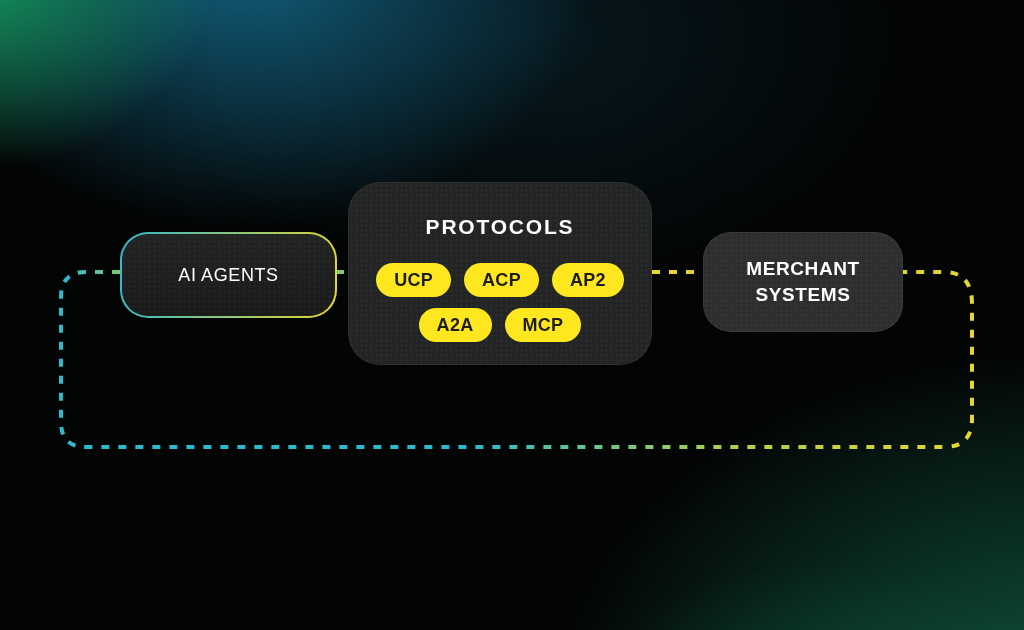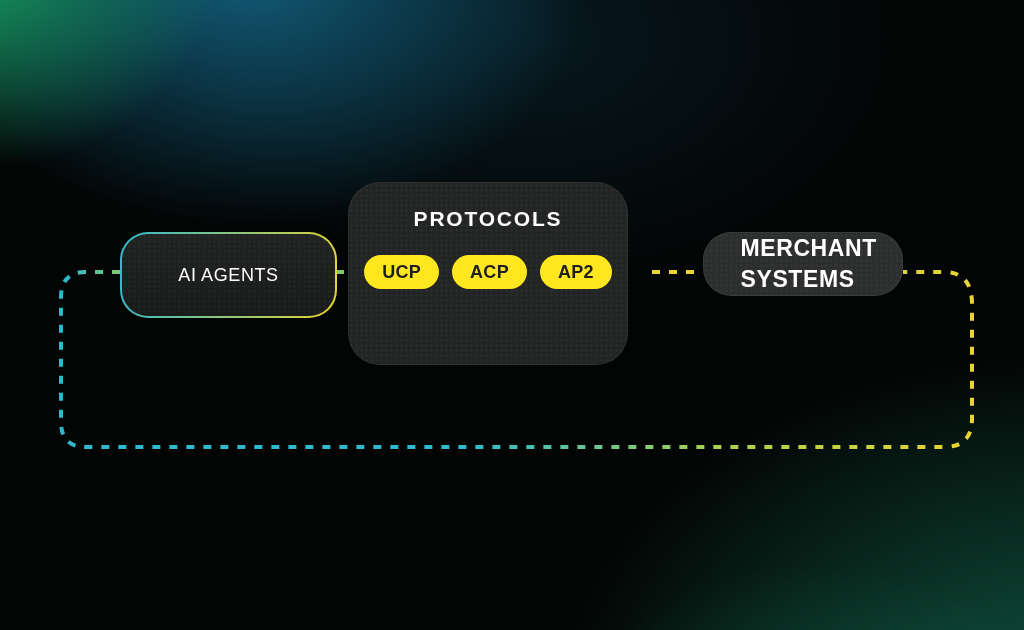--- a/index.html
+++ b/index.html
@@ -30,48 +30,48 @@
     left:120px;top:232px;width:217px;height:86px;
     background:
       radial-gradient(rgba(255,255,255,0.03) 1px, transparent 1.3px) padding-box,
       linear-gradient(180deg,#222323,#191a1a) padding-box,
       linear-gradient(100deg, var(--accent-cyan,#3cc0bb), var(--accent-yellow,#e6df3c)) border-box;
     background-size:5px 5px,auto,auto;
     border:2px solid transparent;
     font-size:18px;font-weight:400;letter-spacing:0.6px;
   }
   .node-protocols{
-    left:348px;top:182px;width:280px;height:183px;
+    left:348px;top:182px;width:304px;height:183px;
     border-radius:32px;
     background-color:#232424;
     border:1px solid rgba(255,255,255,0.05);
     display:block;
-    padding-top:24px;
+    padding-top:32px;
   }
   .node-protocols .title{
     text-align:center;
     font-size:21px;font-weight:600;letter-spacing:1.8px;
     color:#fdfdfd;
     margin-bottom:24px;
   }
   .pill-row{display:flex;justify-content:center;gap:13px;margin-bottom:11px;}
   .pill{
     height:34px;min-width:70px;padding:0 18px;box-sizing:border-box;
     border-radius:17px;
     background:var(--pill-yellow,#ffe71f);
     color:#1e1e1e;
     font-size:18px;font-weight:700;letter-spacing:0.3px;
     display:flex;align-items:center;justify-content:center;
   }
   .node-merchant{
-    left:703px;top:232px;width:200px;height:64px;
+    left:703px;top:232px;width:200px;height:100px;
     background-color:#2d2e2e;
     border:1px solid rgba(255,255,255,0.06);
-    font-size:23px;font-weight:700;letter-spacing:0.6px;
-    line-height:1.35;
+    font-size:19px;font-weight:700;letter-spacing:0.6px;
+    text-align:center;line-height:1.35;
   }
   .node-merchant .label{max-width:125px;}
 </style>
 </head>
 <body>
 
 <div class="stage">
 
   <svg class="wires" width="1024" height="630" viewBox="0 0 1024 630" fill="none">
     <defs>
@@ -97,19 +97,23 @@
     <span class="label">AI AGENTS</span>
   </div>
 
   <div class="node node-protocols">
     <div class="title">PROTOCOLS</div>
     <div class="pill-row">
       <span class="pill">UCP</span>
       <span class="pill">ACP</span>
       <span class="pill">AP2</span>
     </div>
+    <div class="pill-row">
+      <span class="pill">A2A</span>
+      <span class="pill">MCP</span>
+    </div>
   </div>
 
   <div class="node node-merchant">
     <span class="label">MERCHANT SYSTEMS</span>
   </div>
 
 </div>
 
 </body></html>

